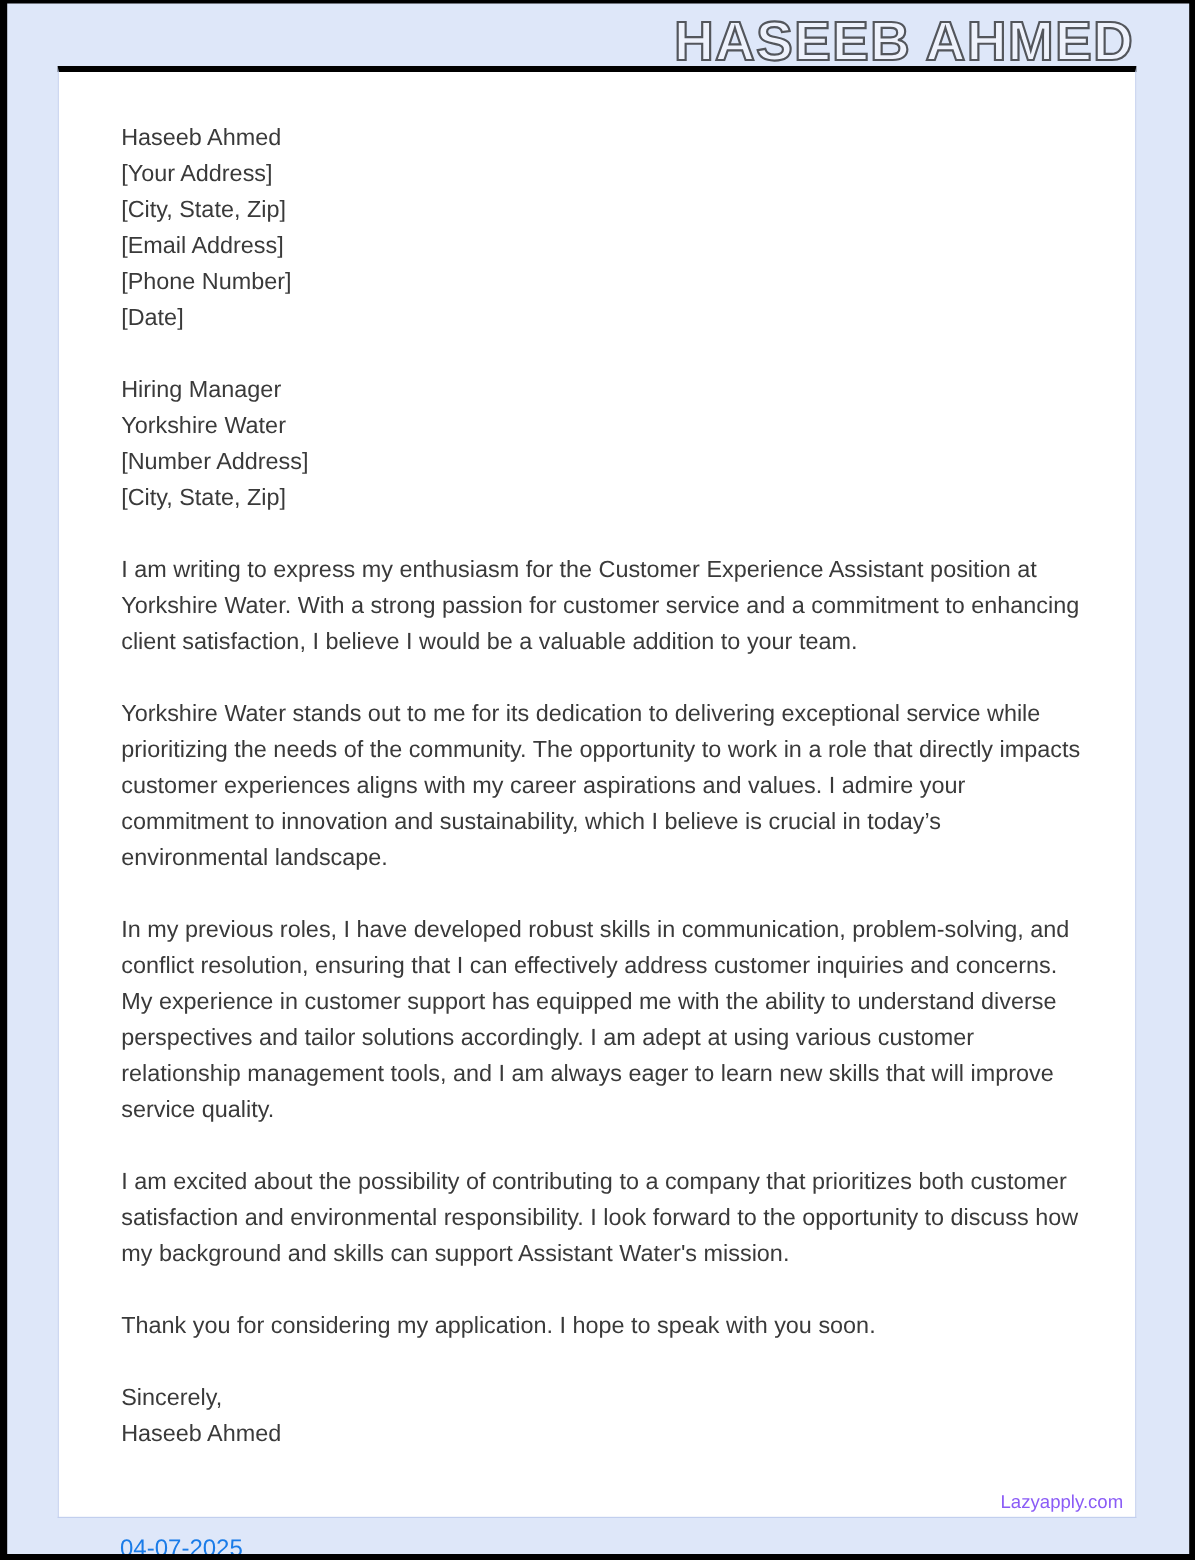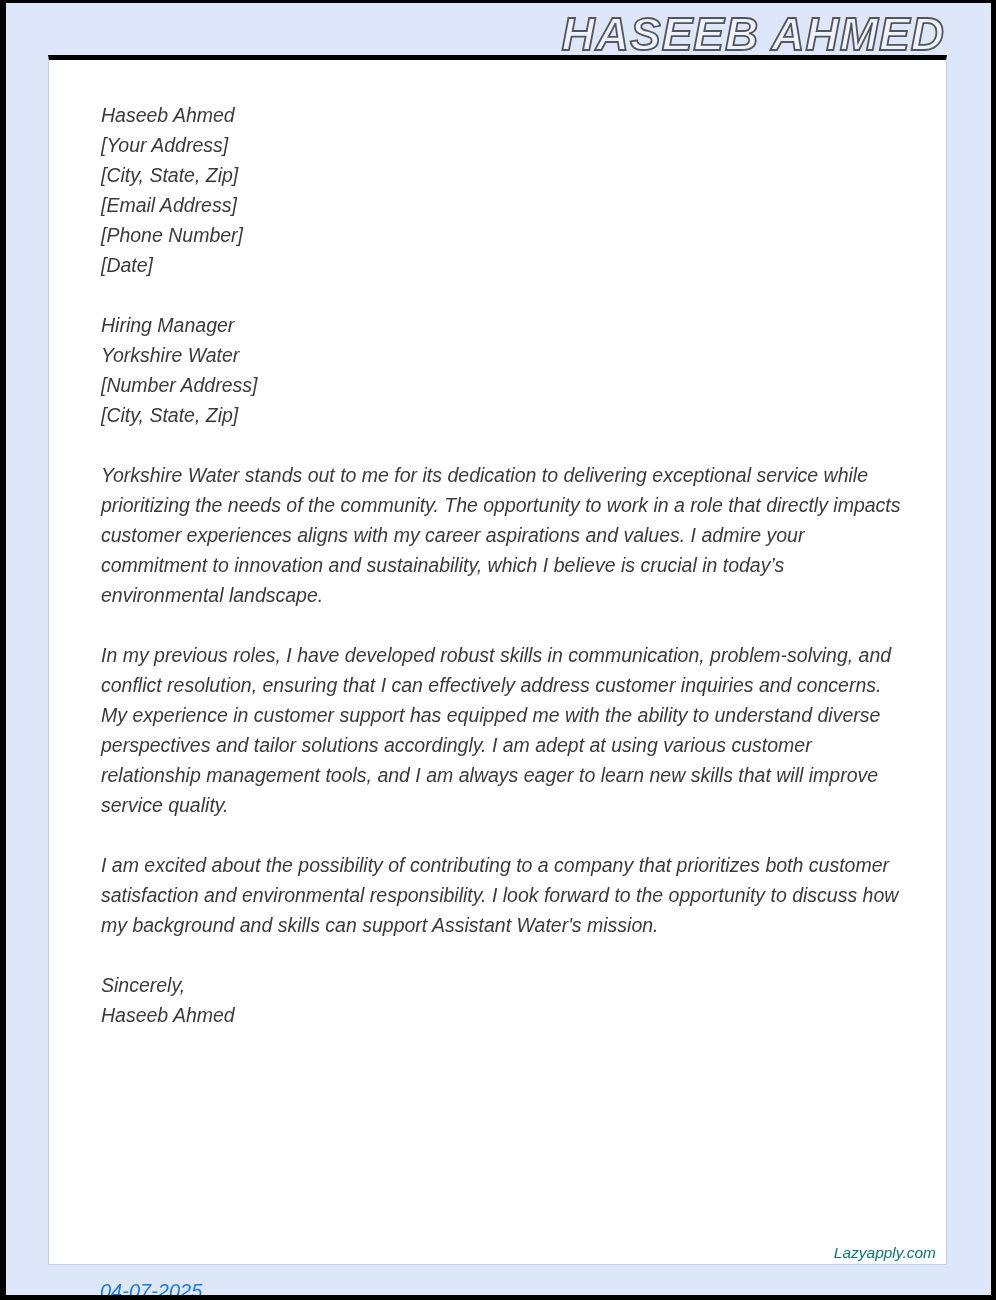--- a/index.html
+++ b/index.html
@@ -7,21 +7,20 @@
     position: relative;
     width: 996px;
     height: 1300px;
     box-sizing: border-box;
     background: #dee7f9;
     border: 5px solid #000;
     border-top-width: 3px;
     border-left-width: 6px;
     overflow: hidden;
     font-family: "Liberation Sans", sans-serif;
-    font-style: italic;
   }
   .header-name {
     position: absolute;
     top: 4px;
     right: 46px;
     margin: 0;
     font-size: 46px;
     font-weight: bold;
     letter-spacing: 1px;
     color: #eef2fc;
@@ -48,21 +47,21 @@
     line-height: 30px;
     color: #3a3a3a;
   }
   .letter p { margin: 0 0 30px 0; max-width: 812px; }
   .pre { white-space: pre-line; }
   .watermark {
     position: absolute;
     right: 10px;
     bottom: 2px;
     font-size: 15.5px;
-    color: #0f766e;
+    color: #8b5cf6;
   }
   .date-link {
     position: absolute;
     left: 94px;
     top: 1276px;
     font-size: 20px;
     line-height: 24px;
     color: #1a7ce8;
     text-decoration: underline;
     cursor: pointer;
@@ -84,27 +83,29 @@
 [Email Address]
 [Phone Number]
 [Date]</p>
 
       <p class="pre">Hiring Manager
 Yorkshire Water
 [Number Address]
 [City, State, Zip]</p>
 
 
+      <p>I am writing to express my enthusiasm for the Customer Experience Assistant position at Yorkshire Water. With a strong passion for customer service and a commitment to enhancing client satisfaction, I believe I would be a valuable addition to your team.</p>
 
       <p>Yorkshire Water stands out to me for its dedication to delivering exceptional service while prioritizing the needs of the community. The opportunity to work in a role that directly impacts customer experiences aligns with my career aspirations and values. I admire your commitment to innovation and sustainability, which I believe is crucial in today’s environmental landscape.</p>
 
       <p>In my previous roles, I have developed robust skills in communication, problem-solving, and conflict resolution, ensuring that I can effectively address customer inquiries and concerns. My experience in customer support has equipped me with the ability to understand diverse perspectives and tailor solutions accordingly. I am adept at using various customer relationship management tools, and I am always eager to learn new skills that will improve service quality.</p>
 
       <p>I am excited about the possibility of contributing to a company that prioritizes both customer satisfaction and environmental responsibility. I look forward to the opportunity to discuss how my background and skills can support Assistant Water's mission.</p>
 
+      <p>Thank you for considering my application. I hope to speak with you soon.</p>
 
       <p class="pre">Sincerely,
 Haseeb Ahmed</p>
 
     </div>
 
     <div class="watermark">Lazyapply.com</div>
   </div>
 
   <a class="date-link">04-07-2025</a>

